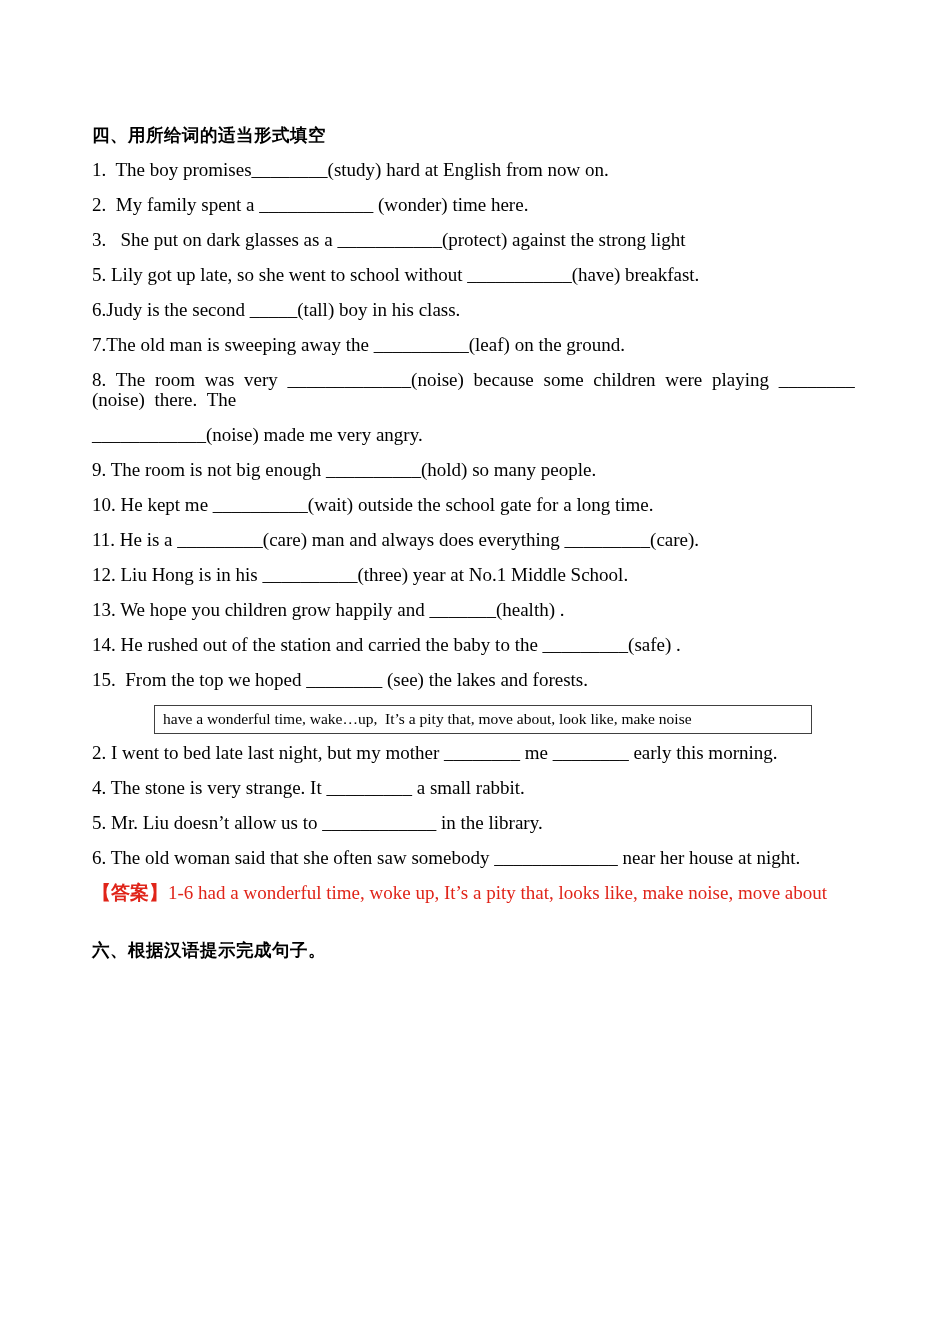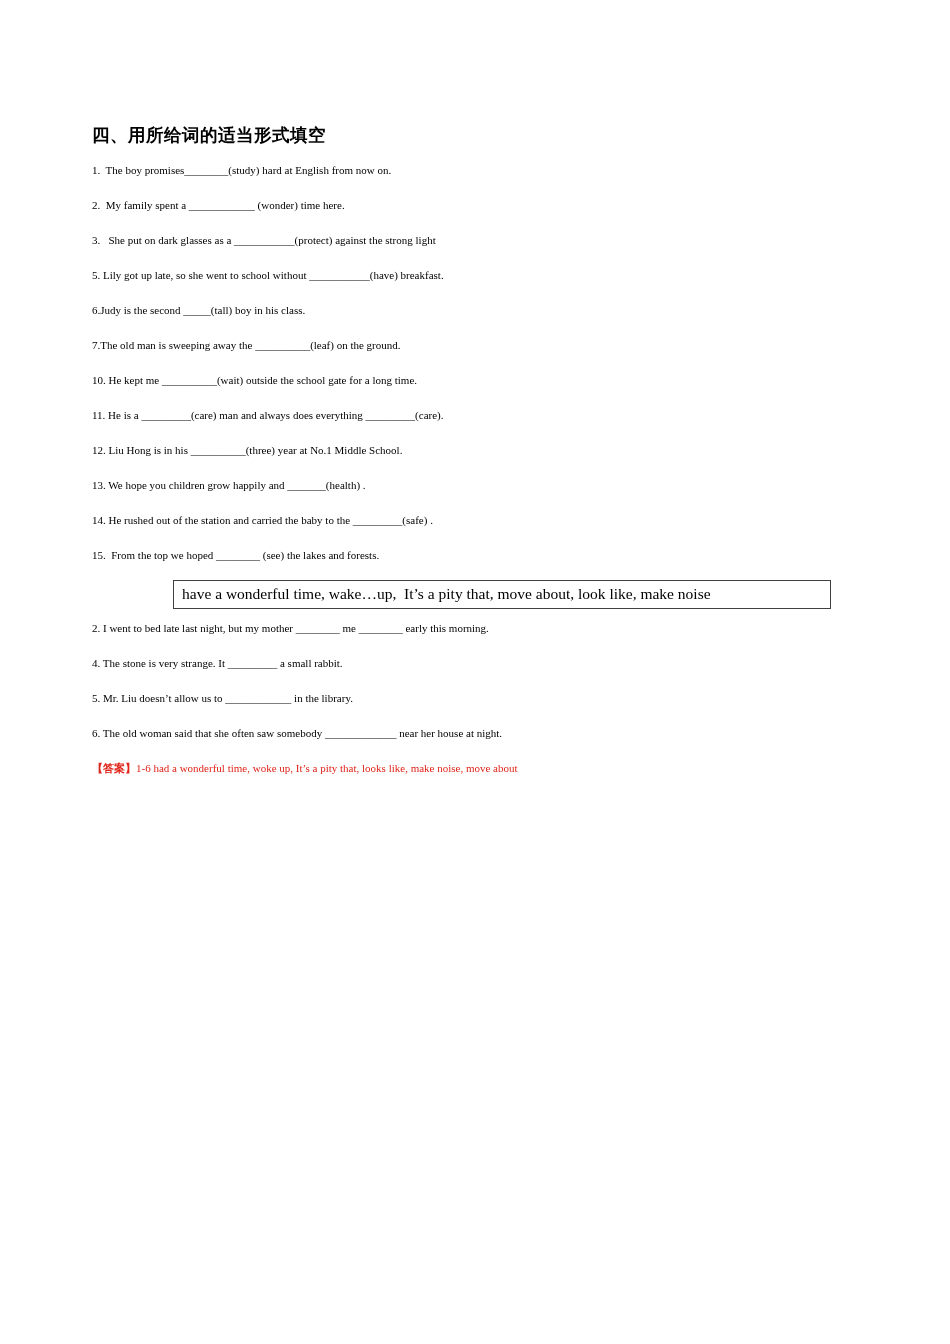--- a/index.html
+++ b/index.html
@@ -25,31 +25,31 @@
     font-family: "Liberation Sans", "DejaVu Sans", sans-serif;
     font-weight: bold;
     font-size: 17.5px;
     line-height: 22px;
     letter-spacing: 0.5px;
     margin: 0 0 14px 0;
   }
   .s5-heading { margin-top: 40px; }
   .s6-heading { margin-top: 36px; }
   .line {
-    font-size: 11px;
+    font-size: 19px;
     line-height: 20px;
     margin: 0 0 15px 0;
     white-space: pre-wrap;
   }
   .gap-lg { margin-top: 16px; }
   .stretch { word-spacing: 5px; }
   .phrase-box {
     box-sizing: border-box;
     width: 658px;
-    margin: 4px 0 9px 81px;
+    margin: 4px 0 9px 62px;
     border: 1px solid var(--box-border, #404040);
     padding: 3px 8px 4px 8px;
     font-size: 15.5px;
     line-height: 20px;
     white-space: pre-wrap;
   }
   .answer { color: var(--answer-red, #e02419); }
   .answer-label {
     font-family: Liberation Serif, serif;
     font-weight: bold;
@@ -60,28 +60,32 @@
 
 <div class="page">
 
   <h2 class="heading">四、用所给词的适当形式填空</h2>
   <p class="line">1.  The boy promises________(study) hard at English from now on.</p>
   <p class="line">2.  My family spent a ____________ (wonder) time here.</p>
   <p class="line">3.   She put on dark glasses as a ___________(protect) against the strong light</p>
   <p class="line">5. Lily got up late, so she went to school without ___________(have) breakfast.</p>
   <p class="line">6.Judy is the second _____(tall) boy in his class.</p>
   <p class="line">7.The old man is sweeping away the __________(leaf) on the ground.</p>
+  <p class="line stretch">8. The room was very _____________(noise) because some children were playing ________ (noise) there. The</p>
+  <p class="line">____________(noise) made me very angry.</p>
+  <p class="line">9. The room is not big enough __________(hold) so many people.</p>
   <p class="line">10. He kept me __________(wait) outside the school gate for a long time.</p>
   <p class="line">11. He is a _________(care) man and always does everything _________(care).</p>
   <p class="line">12. Liu Hong is in his __________(three) year at No.1 Middle School.</p>
   <p class="line">13. We hope you children grow happily and _______(health) .</p>
   <p class="line">14. He rushed out of the station and carried the baby to the _________(safe) .</p>
   <p class="line">15.  From the top we hoped ________ (see) the lakes and forests.</p>
 
   <div class="phrase-box">have a wonderful time, wake…up,  It’s a pity that, move about, look like, make noise</div>
   <p class="line">2. I went to bed late last night, but my mother ________ me ________ early this morning.</p>
   <p class="line">4. The stone is very strange. It _________ a small rabbit.</p>
   <p class="line">5. Mr. Liu doesn’t allow us to ____________ in the library.</p>
   <p class="line">6. The old woman said that she often saw somebody _____________ near her house at night.</p>
   <p class="line answer"><span class="answer-label">【答案】</span><span>1-6 had a wonderful time, woke up, It’s a pity that, looks like, make noise, move about</span></p>
 
+  <h2 class="heading s6-heading">六、根据汉语提示完成句子。</h2>
 
 </div>
 
 </body></html>

